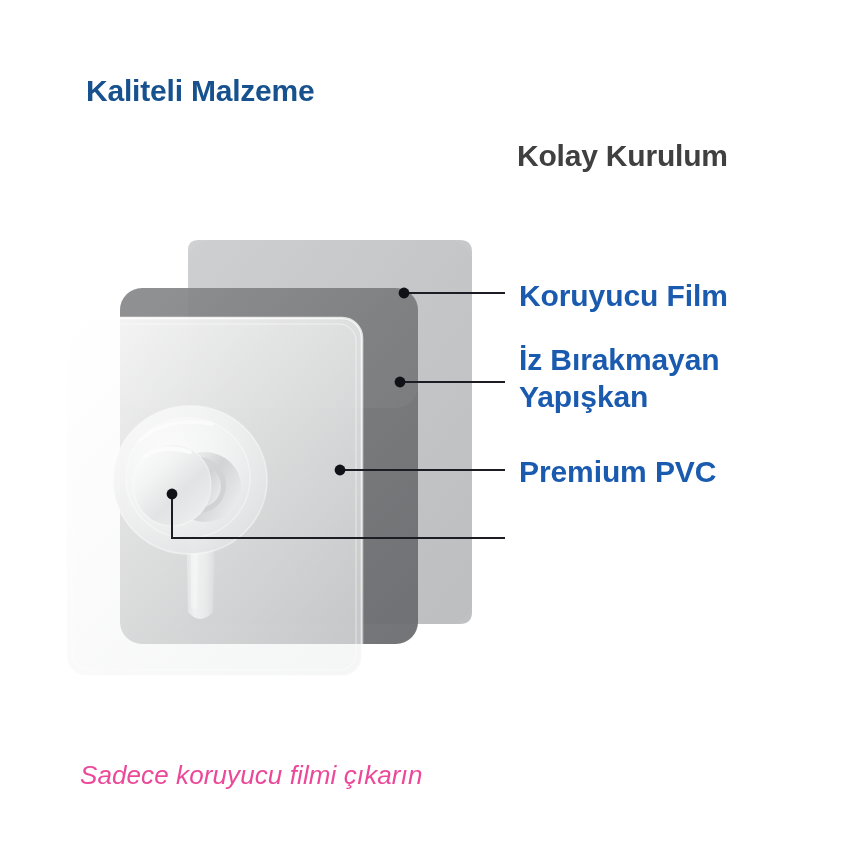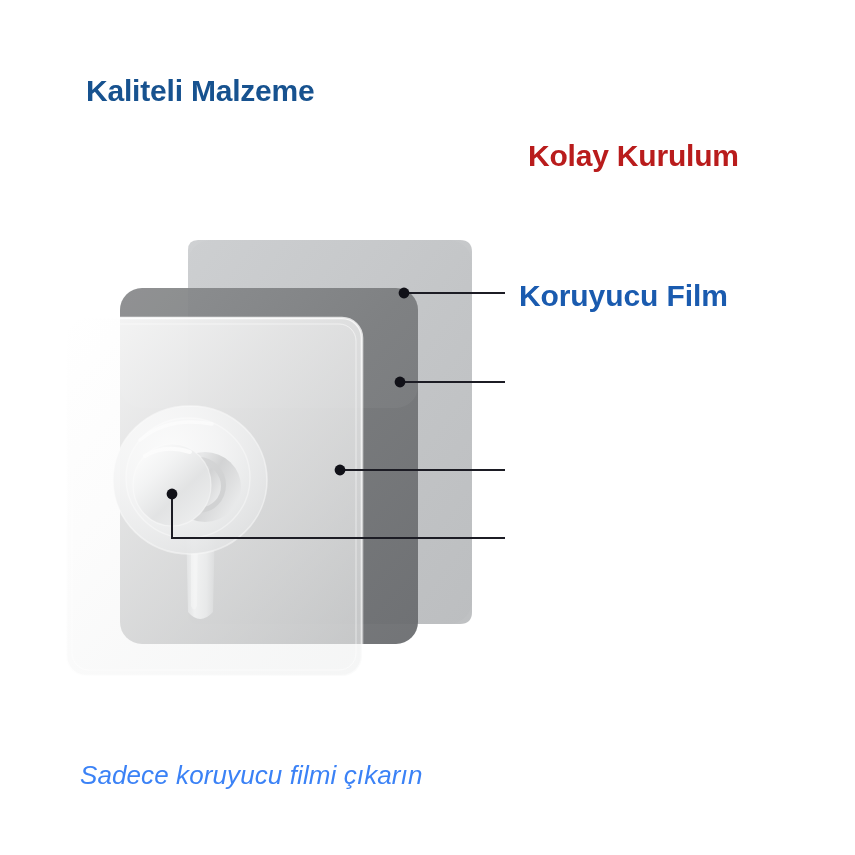--- a/index.html
+++ b/index.html
@@ -32,24 +32,24 @@
     white-space: nowrap;
     color: #17528f;
   }
   #title-quality {
     left: 86px;
     top: 74px;
     font-size: 30px;
     color: #17528f;
   }
   #title-easy {
-    left: 528px;
+    left: 517px;
     top: 139px;
     font-size: 30px;
-    color: #b91c1c;
+    color: #404040;
   }
 
   
   .callout-label {
     position: absolute;
     font-weight: 700;
     font-size: 30px;
     line-height: 37px;
     color: #1a5baf;
     letter-spacing: -0.1px;
@@ -61,21 +61,21 @@
   #label-screw   { left: 519px; top: 518px; }
 
   
   #caption {
     position: absolute;
     left: 80px;
     top: 760px;
     font-size: 26px;
     font-style: italic;
     font-weight: 400;
-    color: #3b82f6;
+    color: #ec4899;
     letter-spacing: 0.1px;
     white-space: nowrap;
   }
 
   
   #illustration {
     position: absolute;
     left: 0;
     top: 0;
     width: 855px;
@@ -212,18 +212,21 @@
       <circle cx="172" cy="494" r="5.4"></circle>
     </g>
   </svg>
 
   <div class="heading" id="title-quality">Kaliteli Malzeme</div>
 
   <div class="heading" id="title-easy">Kolay Kurulum</div>
 
   <div class="callout-label" id="label-film">Koruyucu Film</div>
 
-
+  <div class="callout-label" id="label-adhesive">İz Bırakmayan
+Yapışkan</div>
+
+  <div class="callout-label" id="label-pvc">Premium PVC</div>
 
 
   <div id="caption">Sadece koruyucu filmi çıkarın</div>
 
 </div>
 
 </body></html>

